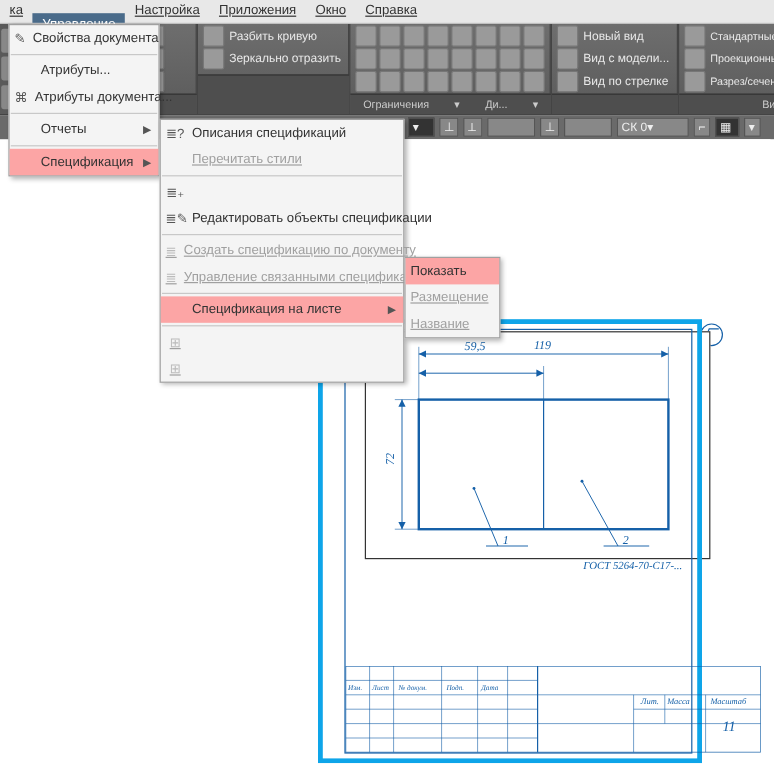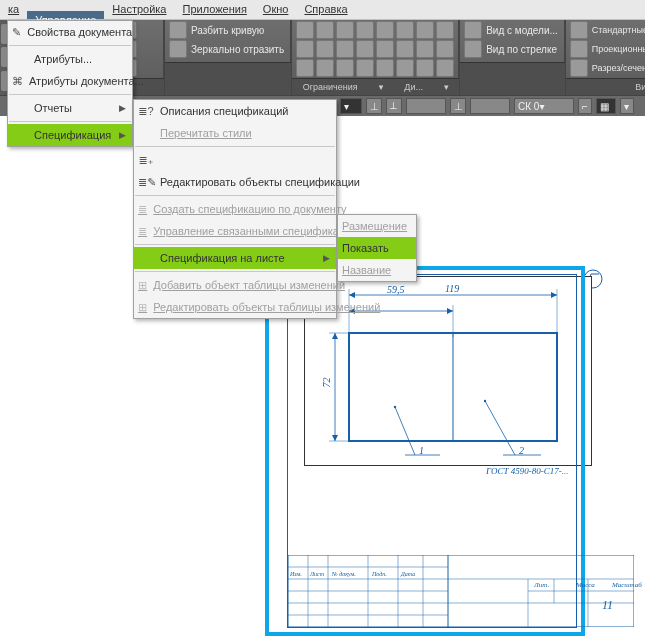--- a/index.html
+++ b/index.html
@@ -18,21 +18,21 @@
   .ribbon-group { display:flex; flex-direction:column; border-right:1px solid #444;}
   .props-bar { height:20px; background:#6a6a6a; display:flex; align-items:center; padding:0 0 0 340px; gap:4px;}
   .props-ctrl { height:16px; background:#888; border:1px solid #555; font-size:10px; color:#eee; display:flex; align-items:center; padding:0 3px;}
   
   .dropdown { position:absolute; background:#f4f4f4; border:1px solid #a0a0a0; box-shadow:2px 2px 4px rgba(0,0,0,.3); z-index:10;}
   .dd-main { left:7px; top:20px; width:126px;}
   .dd-item { display:flex; align-items:center; height:22px; padding:0 6px 0 4px; gap:6px; cursor:default;}
   .dd-item .ic { width:16px; text-align:center; font-size:11px; color:#555;}
   .dd-item .txt { flex:1; white-space:nowrap; font-size:11px;}
   .dd-item .arr { font-size:9px; color:#555;}
-  .dd-item.hover { background:#84cc16;}
+  .dd-item.hover { background:#fca5a5;}
   .dd-item.disabled { color:#a0a0a0;text-decoration:underline;}
   .dd-item.disabled .ic{color:#bbb;}
   .dd-sep { height:1px; background:#c8c8c8; margin:2px 1px;}
   .dd-sub { left:133px; top:99px; width:204px;}
   .dd-sub2 { left:337px; top:214px; width:80px;}
   
   .canvas { position:absolute; left:260px; top:116px; right:3px; bottom:3px; background:#fff; overflow:hidden;}
   .sheet { position:absolute; left:5px; top:150px; width:320px; height:370px; border:4px solid #0ea5e9;}
   .inner-frame { position:absolute; left:18px; top:4px; right:4px; bottom:4px; border:1px solid #1560a8;}
   .drawing-area { position:absolute; left:44px; top:160px; width:288px; height:190px; border:1px solid #333; background:#fff;}
@@ -139,20 +139,24 @@
       <span>Ограничения</span>
       <span>▾</span>
       <span>Ди...</span>
       <span>▾</span>
     </div>
   </div>
   <div class="ribbon-group" style="flex:0 0 98px;">
     <div class="ribbon-block" style="flex:1;">
       <div class="ribbon-row">
           <div class="ribbon-btn"></div>
+          <span class="ribbon-text">Новый вид</span>
+        </div>
+      <div class="ribbon-row">
+          <div class="ribbon-btn"></div>
           <span class="ribbon-text">Вид с модели...</span>
         </div>
       <div class="ribbon-row">
           <div class="ribbon-btn"></div>
           <span class="ribbon-text">Вид по стрелке</span>
         </div>
     </div>
     <div class="ribbon-bottom-label"></div>
   </div>
   <div class="ribbon-group" style="flex:0 0 95px;">
@@ -243,34 +247,32 @@
     </div>
   <div class="dd-sep"></div>
   <div class="dd-item hover">
       <span class="ic"></span>
       <span class="txt">Спецификация на листе</span>
       <span class="arr">▶</span>
     </div>
   <div class="dd-sep"></div>
   <div class="dd-item disabled">
       <span class="ic">⊞</span>
-      <span class="txt">Добавить объект таблицы изменений</span>
     </div>
   <div class="dd-item disabled">
       <span class="ic">⊞</span>
-      <span class="txt">Редактировать объекты таблицы изменений</span>
     </div>
 </div>
 
 <div class="dropdown dd-sub2">
-  <div class="dd-item disabled">
-      <span class="txt">Размещение</span>
-    </div>
   <div class="dd-item hover">
       <span class="txt">Показать</span>
+    </div>
+  <div class="dd-item disabled">
+      <span class="txt">Размещение</span>
     </div>
   <div class="dd-item disabled">
       <span class="txt">Название</span>
     </div>
 </div>
 
 <div class="canvas">
   <div class="roughness-symbol">
     <svg width="28" height="22">
         <circle cx="14" cy="11" r="9" fill="none" stroke="#1560a8" stroke-width="1"></circle>
@@ -307,21 +309,21 @@
       <circle cx="180" cy="124" r="1.2" fill="#1560a8"></circle>
       <line x1="180" y1="124" x2="210" y2="178" stroke="#1560a8" stroke-width="0.8"></line>
       <line x1="198" y1="178" x2="236" y2="178" stroke="#1560a8" stroke-width="0.8"></line>
     </svg>
     <div class="dim-text" style="left:140px;top:6px;">119</div>
     <div class="dim-text" style="left:82px;top:7px;">59,5</div>
     <div class="dim-text" style="left:16px;top:100px;transform:rotate(-90deg);">72</div>
     <div class="dim-text" style="left:114px;top:168px;color:#1560a8;">1</div>
     <div class="dim-text" style="left:214px;top:168px;color:#1560a8;">2</div>
   </div>
-  <div class="dim-text" style="left:226px;top:350px;font-size:9px;">ГОСТ 4590-80-С17-...</div>
+  <div class="dim-text" style="left:226px;top:350px;font-size:9px;">ГОСТ 5264-70-С17-...</div>
 
   <div class="sheet">
     <div class="inner-frame">
       <div class="side-zone">
         <div></div>
           <div></div>
           <div></div>
           <div></div>
           <div></div>
       </div>
@@ -341,22 +343,22 @@
         <line x1="80" y1="0" x2="80" y2="72" stroke="#1560a8" stroke-width="0.5"></line>
         <line x1="110" y1="0" x2="110" y2="72" stroke="#1560a8" stroke-width="0.5"></line>
         <line x1="135" y1="0" x2="135" y2="72" stroke="#1560a8" stroke-width="0.5"></line>
         <line x1="160" y1="0" x2="160" y2="72" stroke="#1560a8" stroke-width="1"></line>
         <line x1="240" y1="24" x2="240" y2="72" stroke="#1560a8" stroke-width="0.5"></line>
         <line x1="266" y1="24" x2="266" y2="48" stroke="#1560a8" stroke-width="0.5"></line>
         <line x1="300" y1="24" x2="300" y2="48" stroke="#1560a8" stroke-width="0.5"></line>
         <line x1="300" y1="48" x2="300" y2="72" stroke="#1560a8" stroke-width="0.5"></line>
       </svg>
       <div class="dim-text" style="left:246px;bottom:38px;font-size:7px;color:#1560a8;font-style:italic;">Лит.</div>
-      <div class="dim-text" style="left:288px;bottom:38px;font-size:7px;color:#1560a8;font-style:italic;">Масса</div>
-      <div class="dim-text" style="left:304px;bottom:38px;font-size:7px;color:#1560a8;font-style:italic;margin-left:20px;">Масштаб</div>
+      <div class="dim-text" style="left:268px;bottom:38px;font-size:7px;color:#1560a8;font-style:italic;">Масса</div>
+      <div class="dim-text" style="left:304px;bottom:38px;font-size:7px;color:#1560a8;font-style:italic;">Масштаб</div>
       <div class="dim-text" style="left:314px;bottom:14px;font-size:12px;color:#1560a8;">11</div>
       <div class="dim-text" style="left:2px;bottom:50px;font-size:6px;color:#1560a8;">Изм.</div>
       <div class="dim-text" style="left:22px;bottom:50px;font-size:6px;color:#1560a8;">Лист</div>
       <div class="dim-text" style="left:44px;bottom:50px;font-size:6px;color:#1560a8;">№ докум.</div>
       <div class="dim-text" style="left:84px;bottom:50px;font-size:6px;color:#1560a8;">Подп.</div>
       <div class="dim-text" style="left:113px;bottom:50px;font-size:6px;color:#1560a8;">Дата</div>
     </div>
   </div>
 </div>
 

